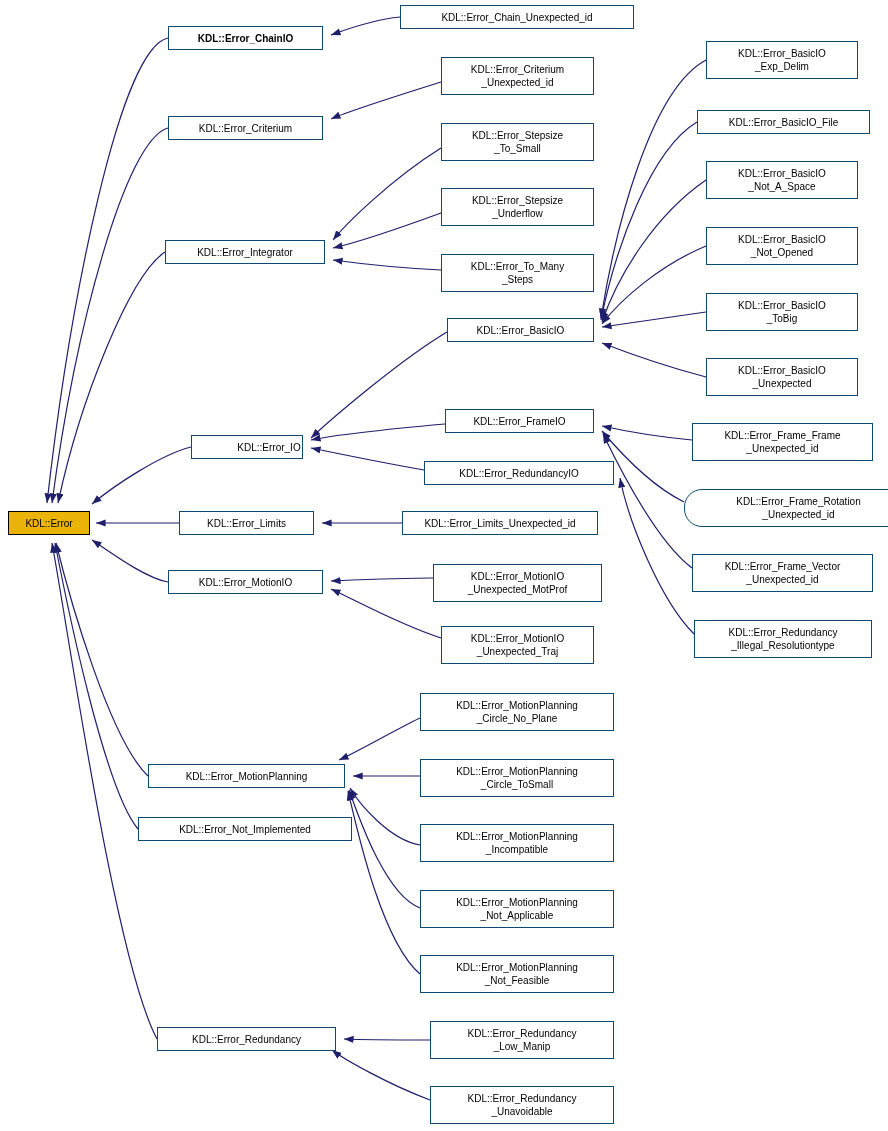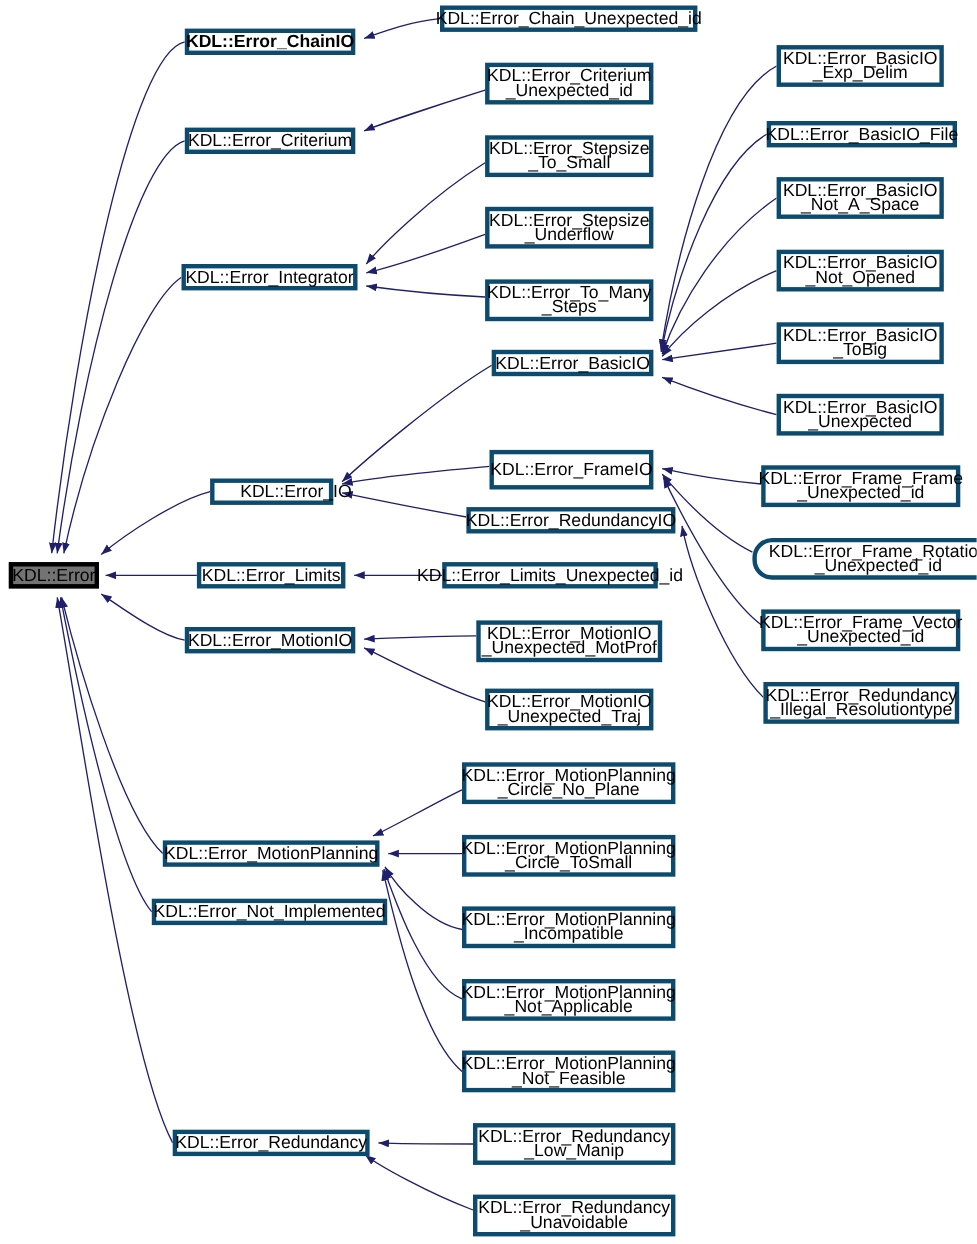--- a/index.html
+++ b/index.html
@@ -19,34 +19,34 @@
     position: absolute;
     left: 0;
     top: 0;
     width: 888px;
     height: 1131px;
     pointer-events: none;
   }
   .node {
     position: absolute;
     box-sizing: border-box;
-    border: 4px solid #0c4a6e;
+    border: 1px solid #0c4a6e;
     background: #ffffff;
     color: #000000;
-    font-size: 16px;
+    font-size: 10px;
     line-height: 13px;
     text-align: center;
     display: flex;
     align-items: center;
     justify-content: center;
     white-space: pre-line;
     z-index: 2;
   }
   .node.root {
-    background: #737373;
+    background: #eab308;
     border-color: #000000;
   }
 </style>
 </head>
 <body>
 
 <div id="canvas">
   <svg id="edges" viewBox="0 0 888 1131">
     <defs>
       <marker id="arrow" markerWidth="9" markerHeight="9" refX="8" refY="3" orient="auto" markerUnits="strokeWidth">
@@ -113,21 +113,21 @@
       <div class="node" style="left: 697px; top: 110px; width: 173px; height: 24px;">KDL::Error_BasicIO_File</div>
       <div class="node" style="left: 706px; top: 161px; width: 152px; height: 38px;">KDL::Error_BasicIO
 _Not_A_Space</div>
       <div class="node" style="left: 706px; top: 227px; width: 152px; height: 38px;">KDL::Error_BasicIO
 _Not_Opened</div>
       <div class="node" style="left: 706px; top: 293px; width: 152px; height: 38px;">KDL::Error_BasicIO
 _ToBig</div>
       <div class="node" style="left: 706px; top: 358px; width: 152px; height: 38px;">KDL::Error_BasicIO
 _Unexpected</div>
       <div class="node" style="left: 191px; top: 435px; width: 112px; height: 24px; padding-left: 44px;">KDL::Error_IO</div>
-      <div class="node" style="left: 445px; top: 409px; width: 149px; height: 36px;">KDL::Error_FrameIO</div>
+      <div class="node" style="left: 445px; top: 409px; width: 149px; height: 24px;">KDL::Error_FrameIO</div>
       <div class="node" style="left: 424px; top: 461px; width: 190px; height: 24px;">KDL::Error_RedundancyIO</div>
       <div class="node" style="left: 692px; top: 423px; width: 181px; height: 38px;">KDL::Error_Frame_Frame
 _Unexpected_id</div>
       <div class="node" style="left: 684px; top: 489px; width: 229px; height: 38px; border-radius: 18px;">KDL::Error_Frame_Rotation
 _Unexpected_id</div>
       <div class="node" style="left: 692px; top: 554px; width: 181px; height: 38px;">KDL::Error_Frame_Vector
 _Unexpected_id</div>
       <div class="node" style="left: 694px; top: 620px; width: 178px; height: 38px;">KDL::Error_Redundancy
 _Illegal_Resolutiontype</div>
       <div class="node" style="left: 179px; top: 511px; width: 135px; height: 24px;">KDL::Error_Limits</div>

